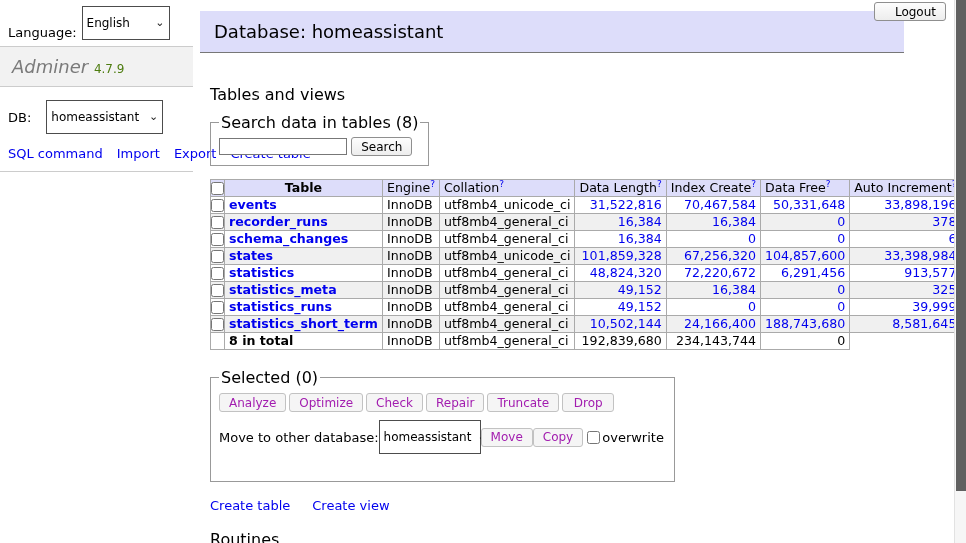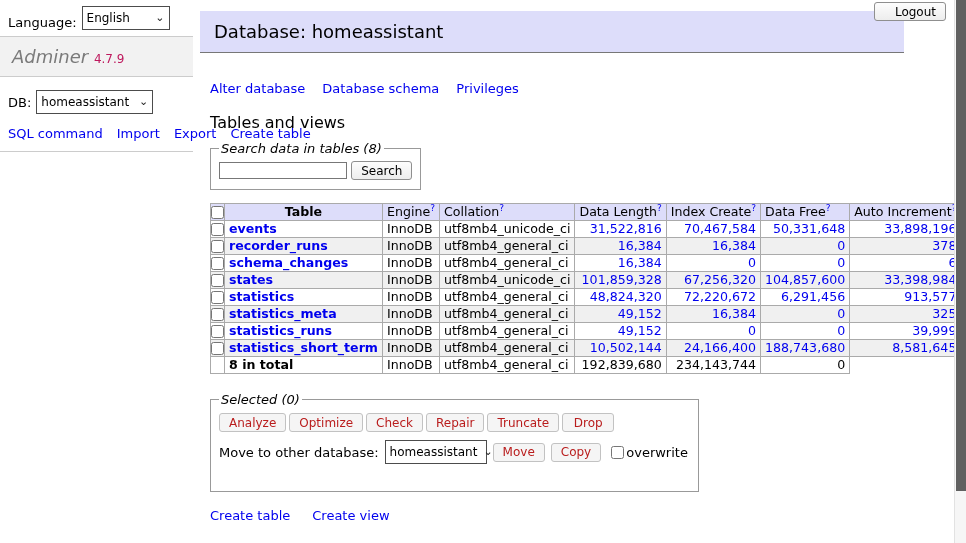--- a/index.html
+++ b/index.html
@@ -12,44 +12,44 @@
   a { color:#0000ee; text-decoration:none; cursor:pointer; }
 
   
   .sidebar { position:absolute; left:0; top:0; width:193px; }
   .lang-row { padding:6px 0 6px 8px; display:flex; align-items:flex-end; gap:5px; }
   h1.brand-bar {
     margin:0; padding:9px 12px; background:#f2f2f2;
     border-top:1px solid #ccc; border-bottom:1px solid #ccc;
     font-size:18px; font-weight:normal; font-style:italic; color:#7a7a7a;
   }
-  h1.brand-bar .ver { font-size:12px; font-style:normal; color:#be185d; }
-  .db-row { padding:13px 0 10px 8px; display:flex; align-items:center; gap:5px; }
+  h1.brand-bar .ver { font-size:12px; font-style:normal; color:#4d7c0f; }
+  .db-row { padding:13px 0 10px 8px; display:flex; align-items:center; gap:15px; }
   .actions { padding:2px 0 10px 8px; border-bottom:1px solid #ccc; line-height:15px; }
   .actions a { margin-right:14px; white-space:nowrap; }
   .tables-list { padding:11px 0 0 8px; }
   .tables-list a { display:block; line-height:12.6px; font-size:12.4px; white-space:nowrap; }
 
   
   .sel {
     display:inline-flex; align-items:center; justify-content:space-between;
-    border:1px solid #4c4c4c; background:#fff; height:24px;
+    border:1px solid #4c4c4c; background:#fff; height:34px;
     padding:0 4px 0 4px; font-size:12px; cursor:default; vertical-align:middle;
   }
   .sel .arrow { font-size:11px; color:#222; margin-left:6px; line-height:10px; }
 
   
   button {
     font-family:"DejaVu Sans","Liberation Sans",sans-serif; font-size:12px;
     padding:1px 9px; height:19px;
     border:1px solid #8f8f8f; border-radius:3px;
     background:linear-gradient(#fdfdfd,#ededed); color:#000; cursor:pointer;
   }
   button:disabled {
-    color:#b91c1c; border-color:#c2c2c2;
+    color:#a21caf; border-color:#c2c2c2;
     background:#f5f5f5; cursor:default;
   }
 
   
   .main { margin-left:200px; position:relative; }
   .topbar { margin-top:2px; height:21px; }
   .breadcrumb {
     display:inline-block; background:#eee; padding:3px 10px 4px 8px;
     font-size:13px; white-space:nowrap;
   }
@@ -61,21 +61,21 @@
     border-bottom:1px solid #777; font-size:18px; font-weight:normal;
   }
   .content { padding:15px 0 0 10px; }
   .nav-links a { margin-right:17px; }
   h3 { font-size:16px; font-weight:normal; margin:17px 0 9px; }
 
   fieldset {
     border:1px solid #999; margin:4px 0 0; padding:5px 8px 9px;
     width:-moz-fit-content; width:fit-content;
   }
-  legend { font-size:13px; padding:0 2px;font-style:italic; }
+  legend { font-size:16px; padding:0 2px; }
   .search-input { width:128px; height:17px; border:1px solid #777; font-size:12px; padding:0 3px; }
 
   
   table.db { border-collapse:collapse; table-layout:fixed; margin-top:13px; font-size:12.6px; }
   table.db td, table.db th {
     border:1px solid #aaa; padding:1px 4px; height:17px; line-height:14px;
     overflow:hidden; white-space:nowrap;
   }
   table.db thead td, table.db thead th { background:#ddddfa; }
   table.db thead th { font-weight:normal; text-align:left; }
@@ -87,21 +87,21 @@
   table.db tbody tr:nth-child(even) td,
   table.db tbody tr:nth-child(even) th { background:#f0f0f0; }
   table.db .blank { border:none; background:#fff !important; }
   table.db tr.total td, table.db tr.total th { background:#fff; }
   table.db tr.total th { font-weight:bold; }
   sup.help { font-size:9px; line-height:0; }
   input[type=checkbox] { width:13px; height:13px; margin:1px 0 0; vertical-align:middle; }
 
   .selected-fs { margin-top:18px; padding:6px 10px 27px 8px; }
   .btn-row button { margin-right:3px; min-width:52px; }
-  .move-row { margin-top:8px; display:flex; align-items:center; gap:6px; }
+  .move-row { margin-top:8px; display:flex; align-items:center; gap:0; }
   .move-row .lbl { white-space:nowrap; }
   .overwrite { display:inline-flex; align-items:center; gap:2px; margin-left:4px; }
 
   .create-links { margin:16px 0 0; }
   .create-links a, .routine-links a { margin-right:22px; }
 
   
   .scrollbar {
     position:absolute; right:0; top:0; width:12px; height:543px;
     background:#f6f6f6; border-left:1px solid #e2e2e2;
@@ -133,23 +133,20 @@
   <div class="actions">
     <a>SQL command</a><a>Import</a><a>Export</a><a>Create table</a>
   </div>
 </div>
 
 <div class="main">
 
   <h2 class="page-title">Database: homeassistant</h2>
 
   <div class="content">
-    <p class="nav-links">
-      <a>Alter database</a><a>Database schema</a><a>Privileges</a>
-    </p>
 
     <h3>Tables and views</h3>
 
     <fieldset>
       <legend>Search data in tables (8)</legend>
       <input type="text" class="search-input" value="" style="">
       <button>Search</button>
     </fieldset>
 
     <table class="db">

